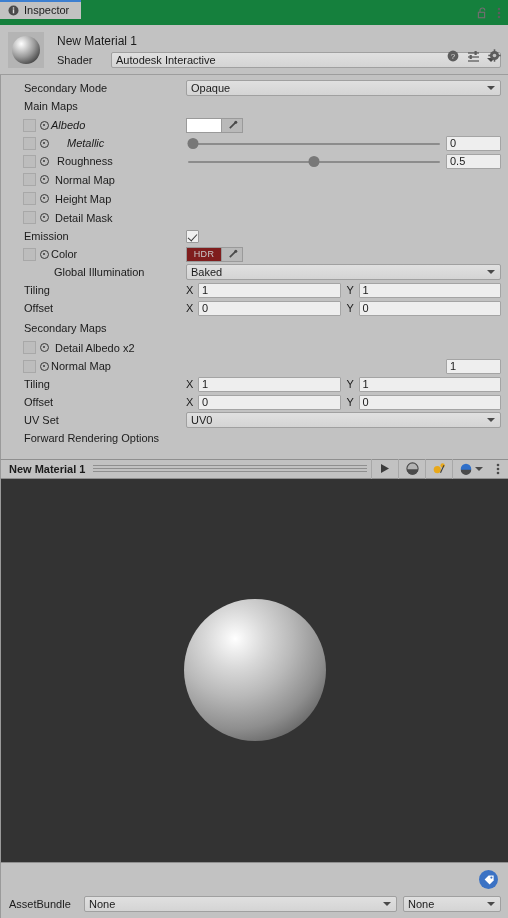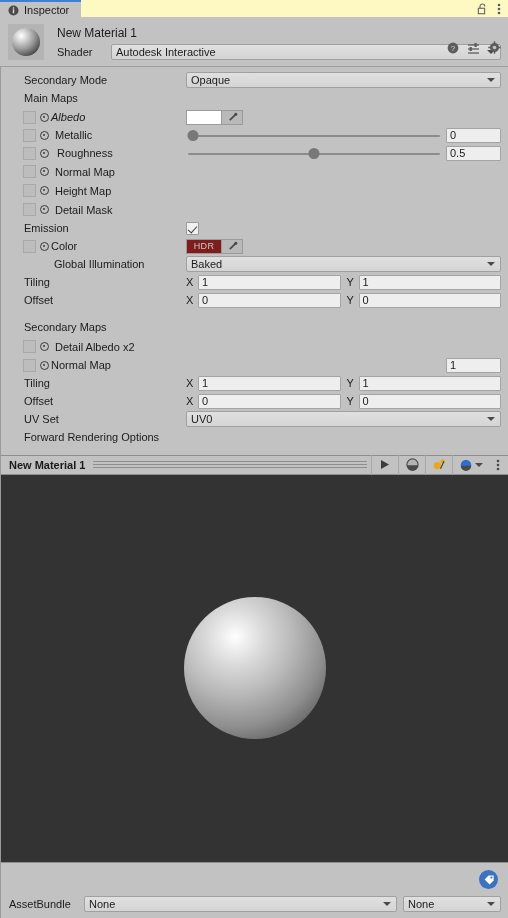--- a/index.html
+++ b/index.html
@@ -19,22 +19,22 @@
     width: 508px; height: 918px;
     background: #c2c2c2;
     position: relative;
     display: flex;
     flex-direction: column;
     box-sizing: border-box;
   }
 
   
   .tabbar {
-    height: 17px;
-    background: #fef9c3;
+    height: 25px;
+    background: #15803d;
     display: flex;
     align-items: stretch;
     position: relative;
     flex: none;
     text-align: center;
   }
   .tab {
     display: flex; align-items: center;
     gap: 5px;
     padding: 0 12px 0 8px;
@@ -206,21 +206,21 @@
     flex: none;
     white-space: nowrap;
   }
   .lbl.indent { padding-left: 53px; }
   .section {
     font-weight: normal;
     padding-left: 23px;
     height: 19px;
     line-height: 19px;
   }
-  .section.spaced { margin-top: 9px; }
+  .section.spaced { margin-top: 2px; }
   .texrow {
     display: flex; align-items: center;
     height: 19px;
     padding-left: 22px;
     gap: 4px;
   }
   .texrow .texlabel { margin-left: 2px; }
   .ctl { flex: 1; display: flex; align-items: center; }
 
   
@@ -456,21 +456,21 @@
             </svg>
           </div>
         </div>
       </div>
     </div>
 
     <div class="row">
       <div class="lbl" style="padding-left:0;display:flex;align-items:center;">
         <span class="texslot" style="margin-left:22px;"></span>
         <span class="target" style="margin-left:4px;"></span>
-        <span style="margin-left:6px;">Metallic</span>
+        <span style="margin-left:18px;font-style:italic;">Metallic</span>
       </div>
       <div class="ctl">
         <div class="slider">
           <div class="track"></div>
           <div class="knob" style="left:2%;"></div>
         </div>
         <div class="field numfield">
           <span>0</span>
         </div>
       </div>

